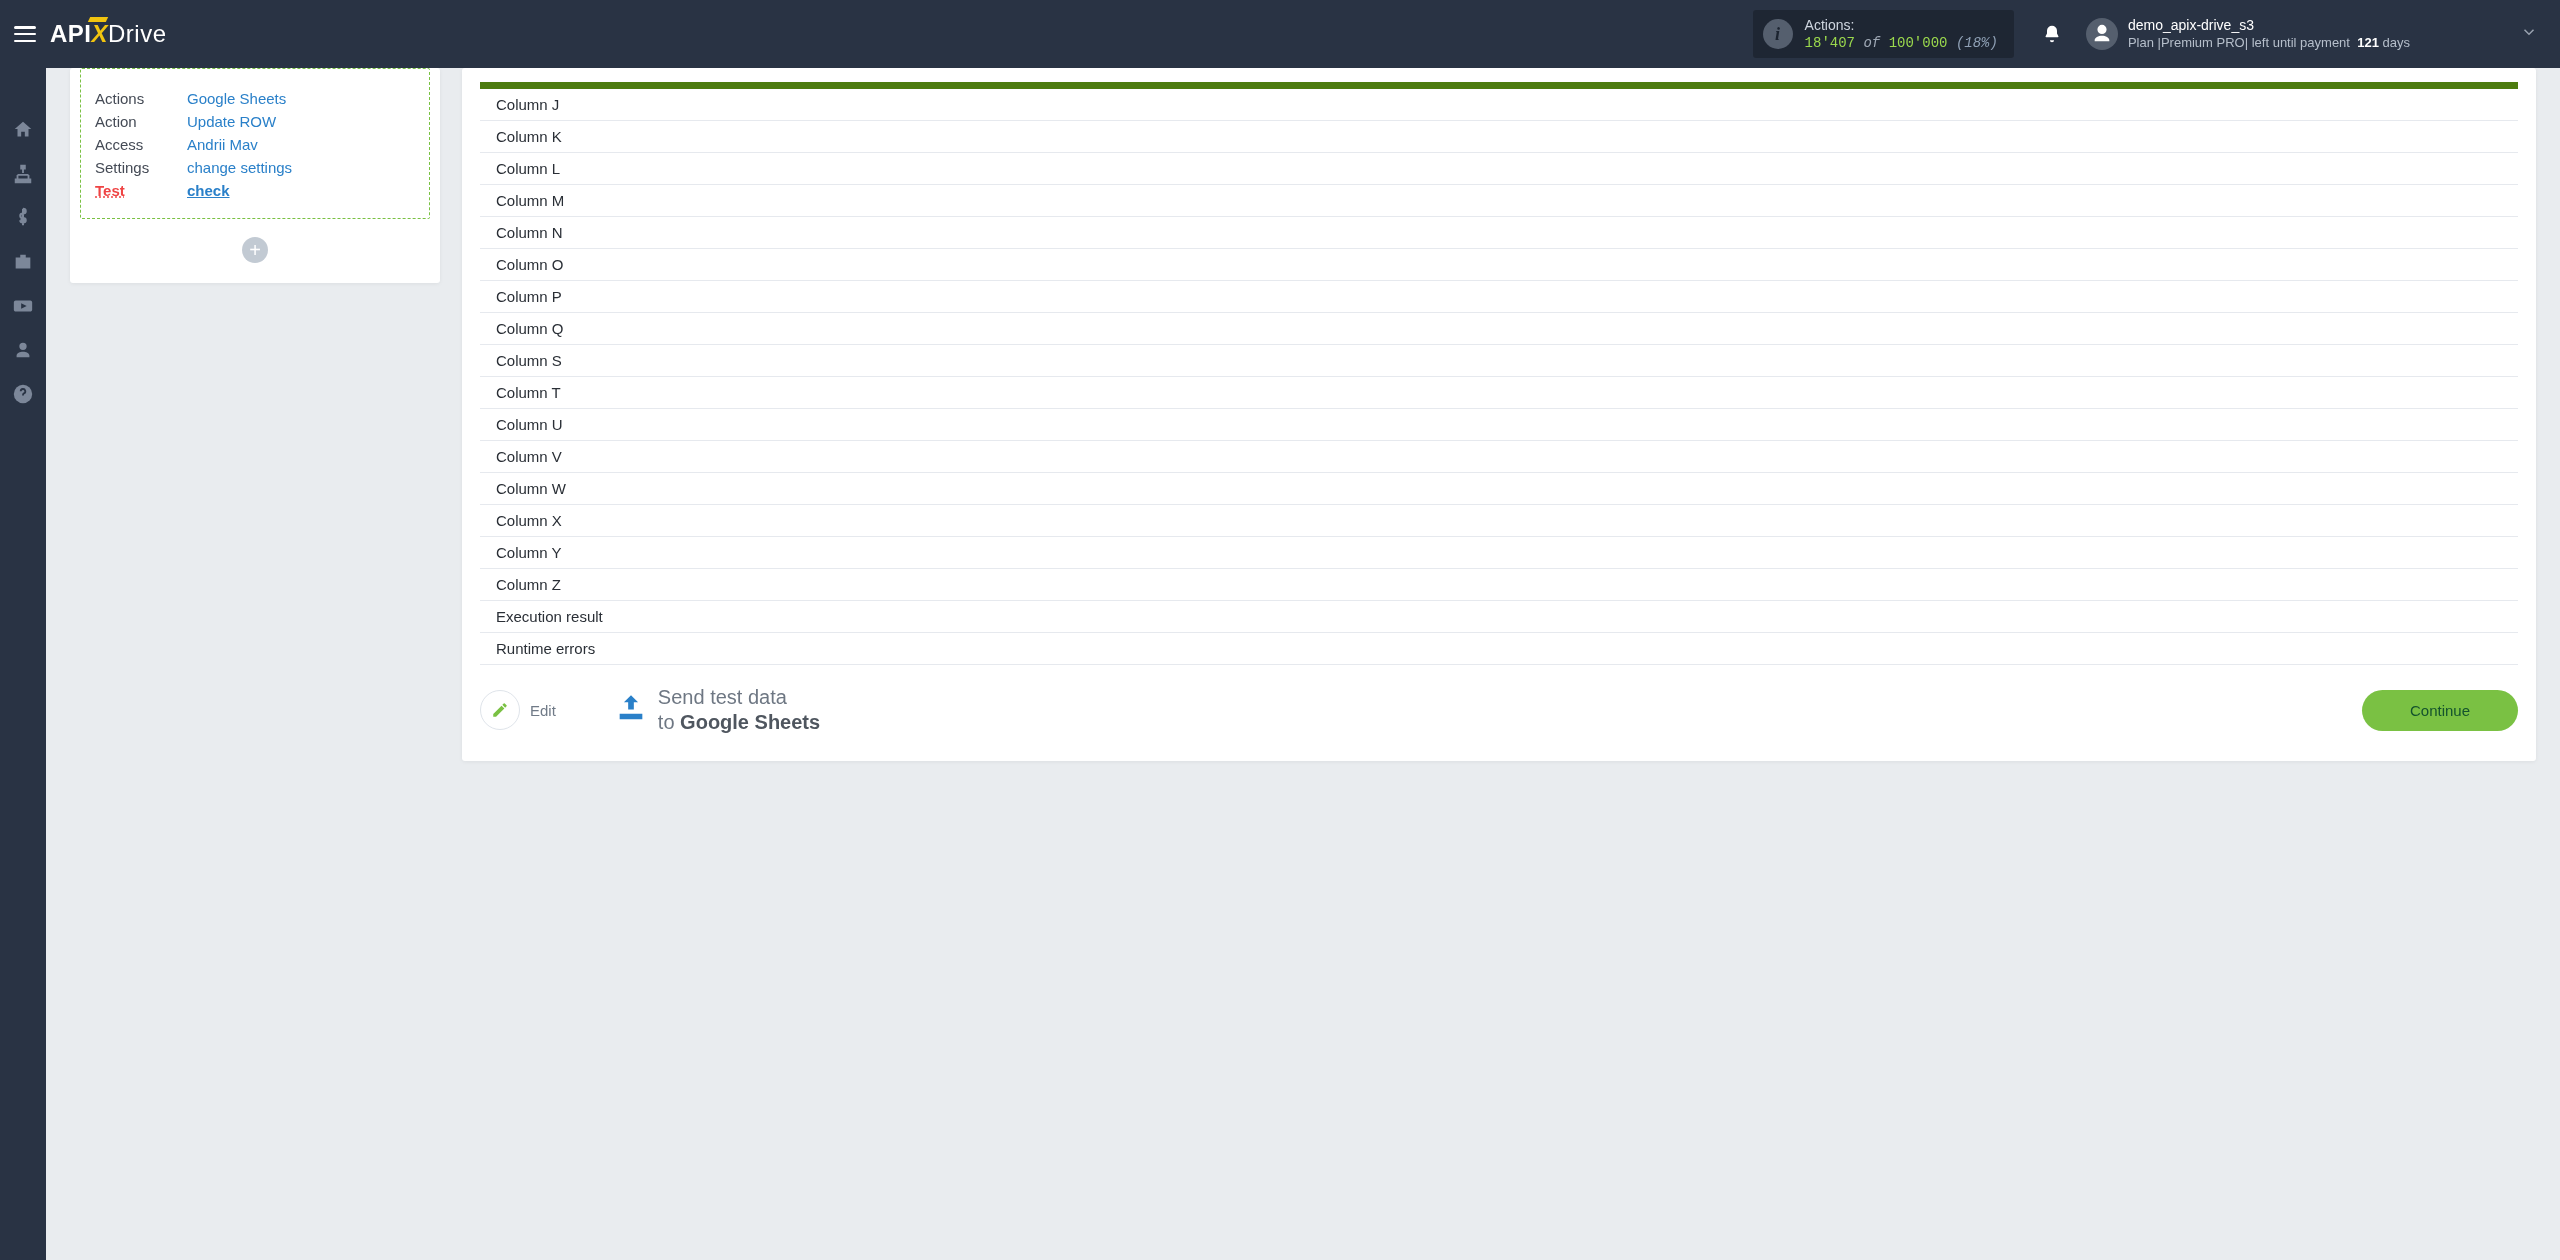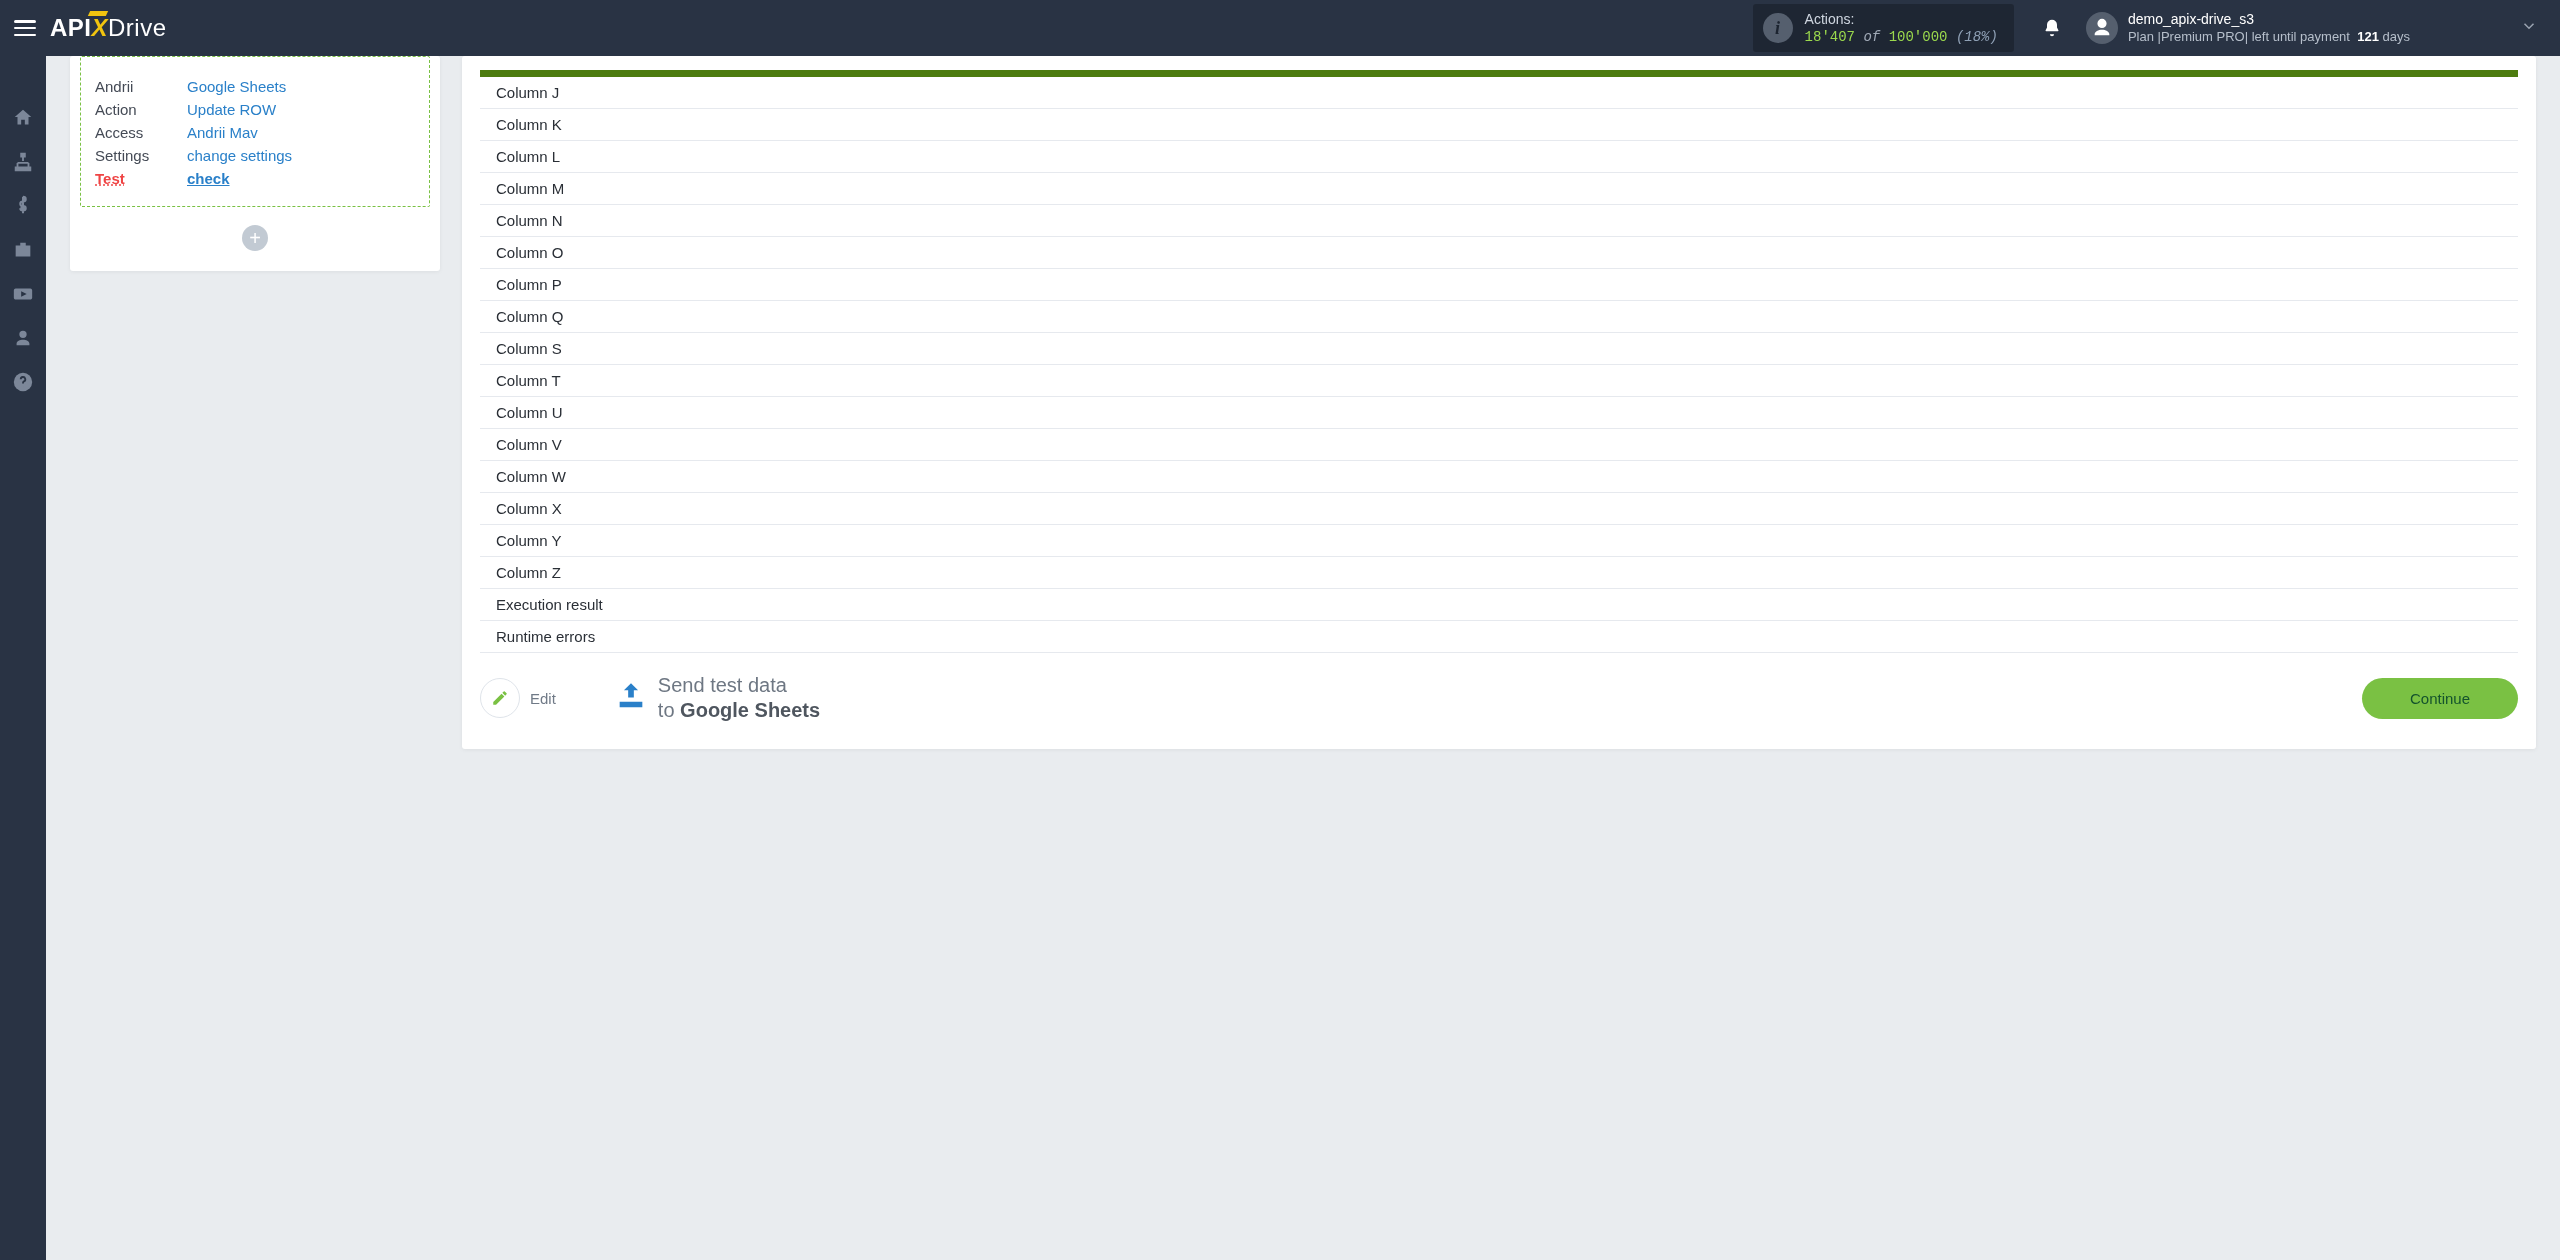--- a/index.html
+++ b/index.html
@@ -1,20 +1,20 @@
 <!DOCTYPE html>
 <html><head>
 <meta charset="utf-8">
 <style>
   * { margin: 0; padding: 0; box-sizing: border-box; }
   body { font-family: Arial, Helvetica, sans-serif; background: #e9ecef; overflow: hidden; width: 2560px; height: 1260px; transform-origin: top left; }
 
   
   .topbar {
-    height: 56px;
+    height: 68px;
     background: #293344;
     display: flex;
     align-items: center;
     color: #fff;
     padding-left: 14px;
   }
   .hamburger { width: 22px; height: 16px; display: flex; flex-direction: column; justify-content: space-between; cursor: pointer; margin-right: 14px; }
   .hamburger span { display:block; height: 2.5px; background:#fff; border-radius:2px; }
   .logo { display:flex; align-items:center; font-weight:700; font-size:24px; letter-spacing:0.5px; }
   .logo .api { color:#fff; }
@@ -216,21 +216,21 @@
           <path d="M9.5 9a2.5 2.5 0 1 1 3.5 2.3c-.8.4-1 1-1 1.7v.5M12 17h.01" fill="none" stroke="#293344" stroke-width="2"></path>
         </svg>
       </a>
   </div>
 
   <div class="main-area">
 
     <div class="card left-panel">
       <div class="cfg-box" id="cfg-box">
           <div class="cfg-row">
-            <span class="label">Andrii</span>
+            <span class="label">Actions</span>
             <span class="value"><a href="#">Google Sheets</a></span>
           </div>
           <div class="cfg-row">
             <span class="label">Action</span>
             <span class="value"><a href="#">Update ROW</a></span>
           </div>
           <div class="cfg-row">
             <span class="label">Access</span>
             <span class="value"><a href="#">Andrii Mav</a></span>
           </div>

